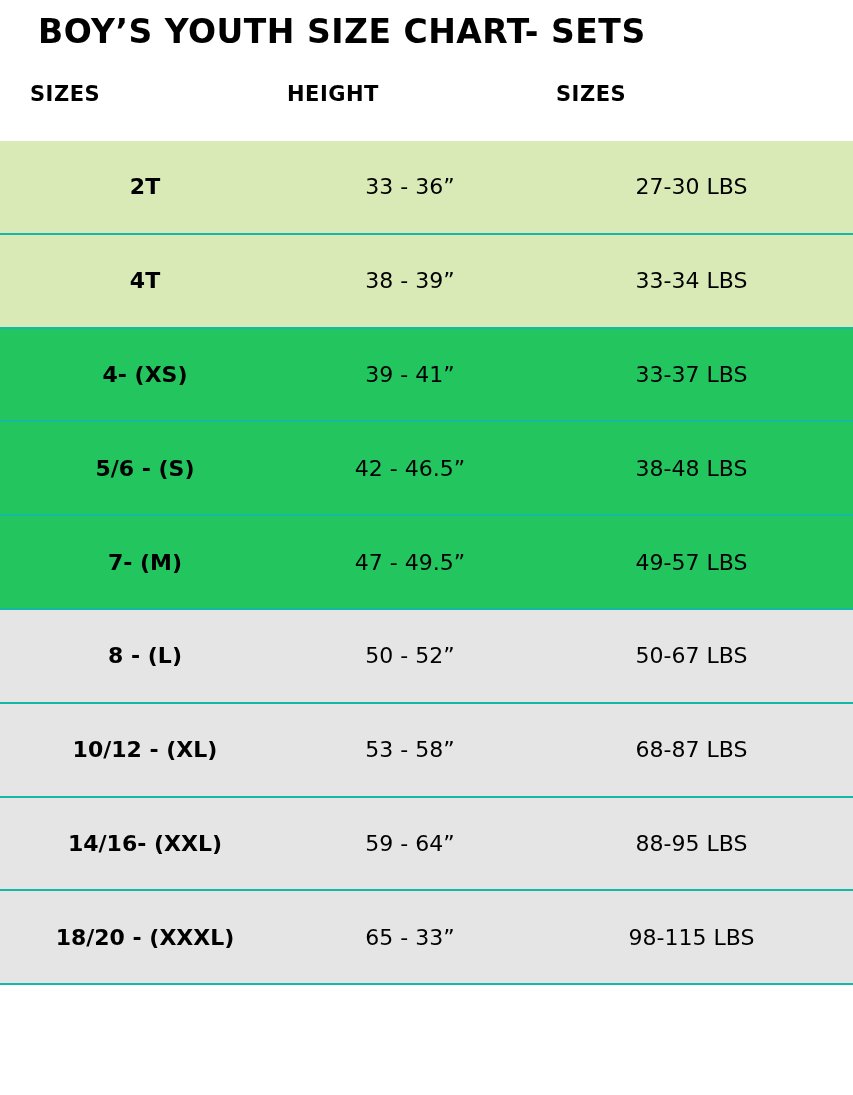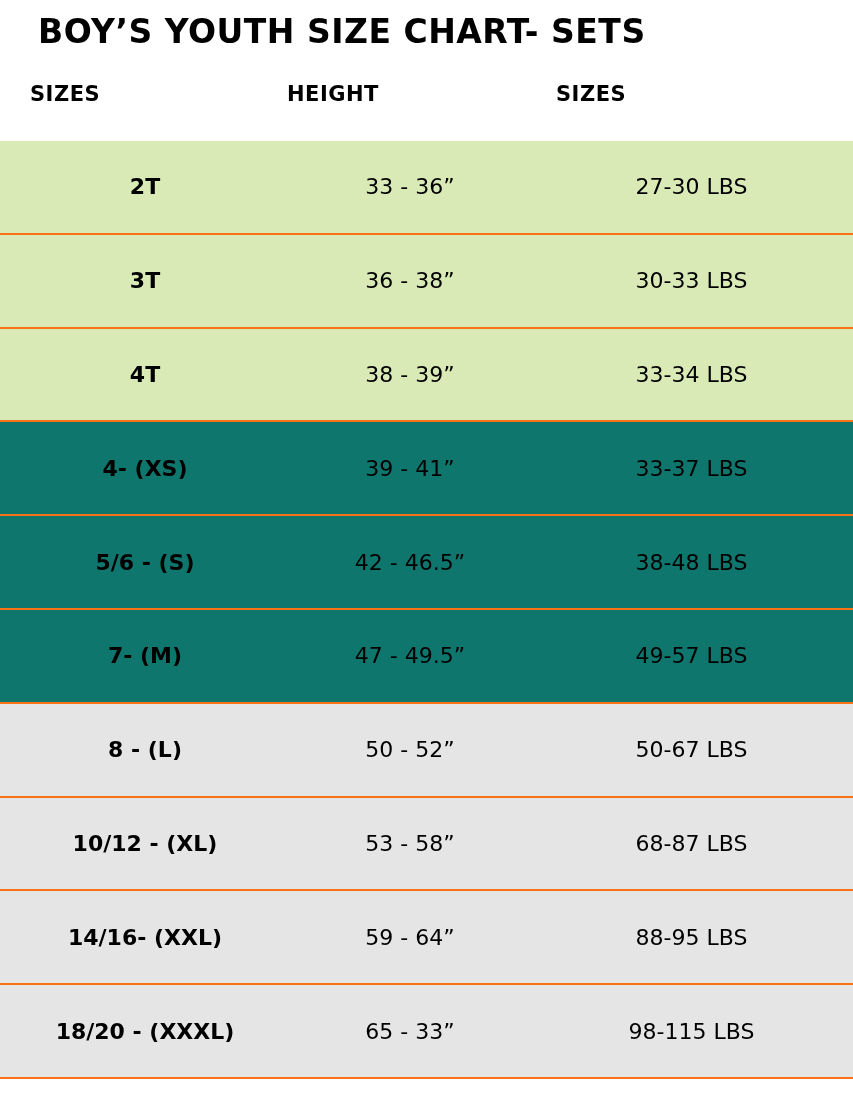--- a/index.html
+++ b/index.html
@@ -51,24 +51,24 @@
     position: absolute;
     left: 0;
     top: 141px;
     width: 853px;
   }
   .row {
     position: relative;
     width: 853px;
     height: 93.8px;
     box-sizing: border-box;
-    border-bottom: 2px solid #f97316;
+    border-bottom: 2px solid #14b8a6;
   }
   .row.green  { background: #d9eab6; }
-  .row.yellow { background: #0f766e; }
+  .row.yellow { background: #22c55e; }
   .row.blue   { background: #e5e5e5; }
 
   .cell {
     position: absolute;
     top: 0;
     height: 100%;
     display: flex;
     align-items: center;
     box-sizing: border-box;
   }
@@ -110,25 +110,20 @@
   </div>
 
   <div class="table">
 
     <div class="row green">
       <div class="cell cell-size">2T</div>
       <div class="cell cell-height">33 - 36”</div>
       <div class="cell cell-weight">27-30 LBS</div>
     </div>
 
-    <div class="row green">
-      <div class="cell cell-size">3T</div>
-      <div class="cell cell-height">36 - 38”</div>
-      <div class="cell cell-weight">30-33 LBS</div>
-    </div>
 
     <div class="row green">
       <div class="cell cell-size">4T</div>
       <div class="cell cell-height">38 - 39”</div>
       <div class="cell cell-weight">33-34 LBS</div>
     </div>
 
     <div class="row yellow">
       <div class="cell cell-size">4- (XS)</div>
       <div class="cell cell-height">39 - 41”</div>

